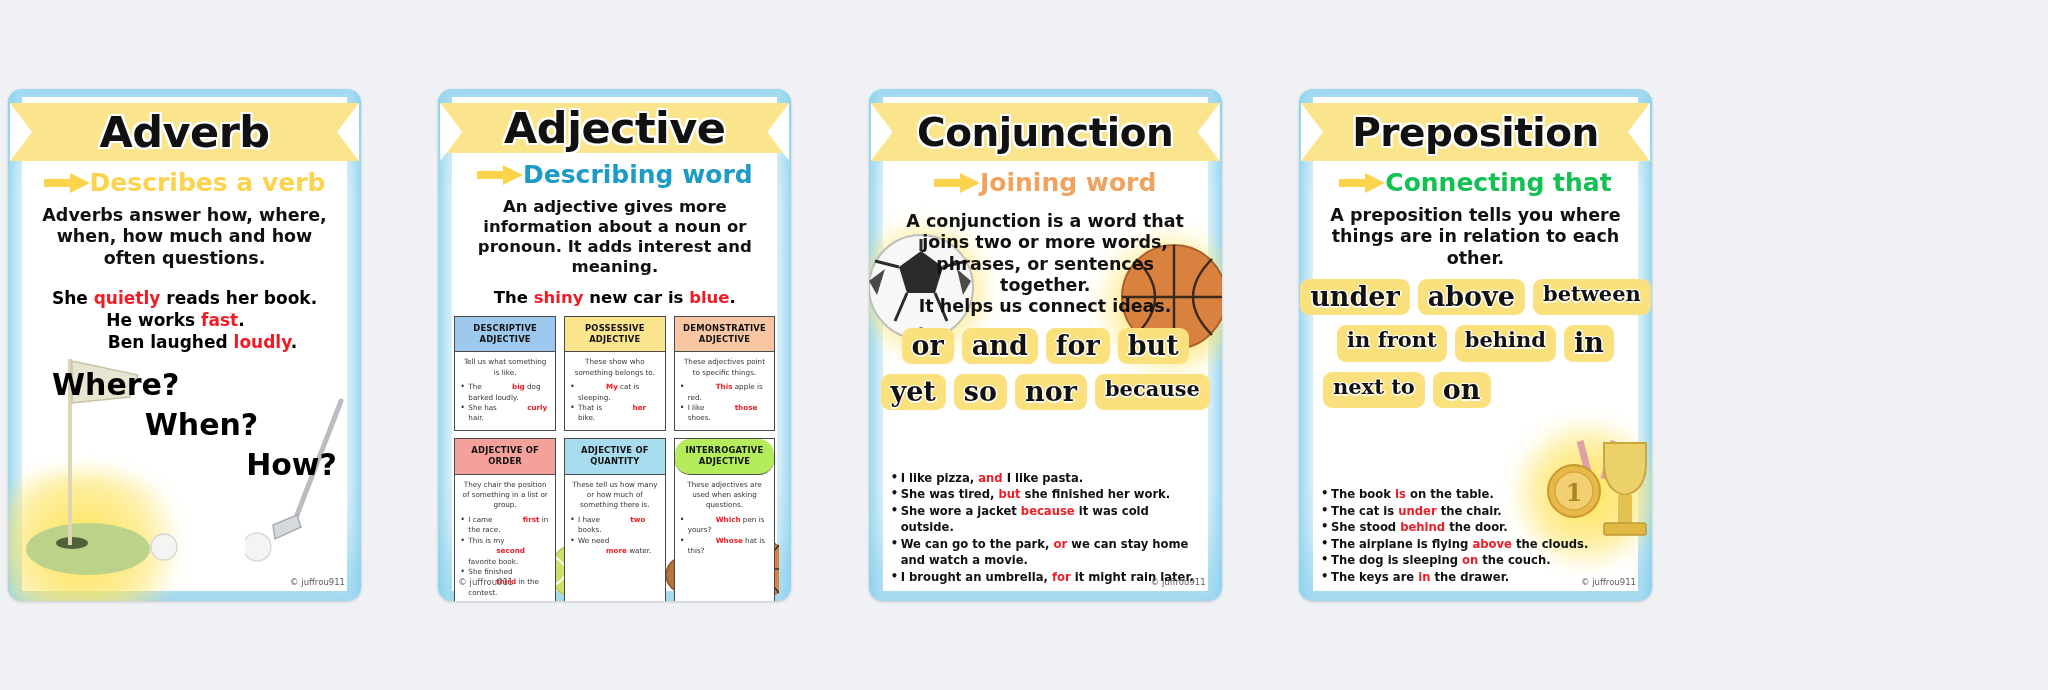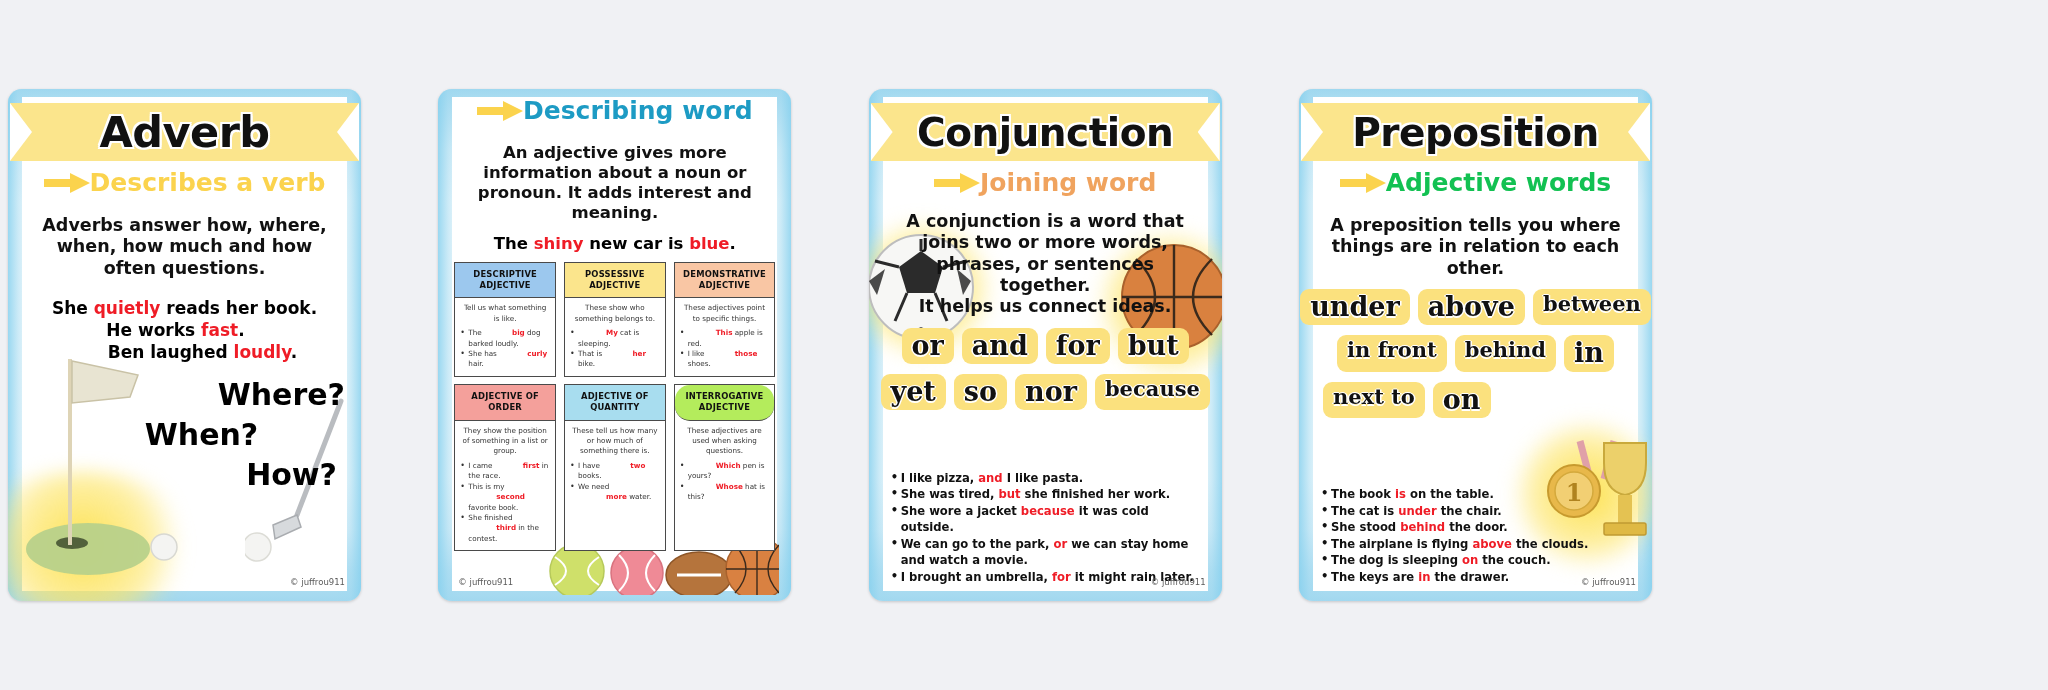--- a/index.html
+++ b/index.html
@@ -102,21 +102,21 @@
   }
 
   
   .definition {
     text-align:center;
     font-family: "DejaVu Sans", sans-serif;
     font-weight:700;
     font-size: 17.5px;
     line-height: 1.22;
     color:#111;
-    margin-top: 18px;
+    margin-top: 8px;
     padding: 0 4px;
   }
   .definition.tight { font-size: 16.5px; }
 
   .example-line {
     text-align:center;
     font-family:"DejaVu Sans", sans-serif;
     font-weight:700;
     font-size:16.5px;
     margin-top:10px;
@@ -136,21 +136,21 @@
   .sentences div:nth-child(2){ margin-left:-18px; }
   .sentences div:nth-child(3){ margin-left:36px; }
   .qwords {
     margin-top: 12px;
     font-family:"DejaVu Sans", sans-serif;
     font-weight:700;
     font-size:30px;
     line-height:1.32;
     position:relative; z-index:4;
   }
-  .qwords .q1{ text-align:right;   padding-left: 28px; }
+  .qwords .q1{ text-align:left;   padding-left: 28px; }
   .qwords .q2{ text-align:center; padding-left: 34px;}
   .qwords .q3{ text-align:right;  padding-right: 8px;}
 
   
   .adj-table {
     margin-top: 9px;
     display:grid;
     grid-template-columns: repeat(3, 1fr);
     gap: 7px 8px;
     position:relative; z-index:4;
@@ -310,20 +310,23 @@
       <path d="M6 40 Q28 54 6 68 M50 40 Q28 54 50 68" stroke="#fff" stroke-width="2" fill="none"></path>
       <circle cx="88" cy="56" r="26" fill="#ef8a96" stroke="#d9737f" stroke-width="1.5"></circle>
       <path d="M70 38 Q88 56 70 74 M106 38 Q88 56 106 74" stroke="#fff" stroke-width="2" fill="none"></path>
       <ellipse cx="150" cy="58" rx="33" ry="23" fill="#b5743c" stroke="#8d5527" stroke-width="1.5"></ellipse>
       <path d="M128 58 H172" stroke="#fff" stroke-width="3"></path>
       <circle cx="208" cy="52" r="31" fill="#d98141" stroke="#a9612c" stroke-width="1.5"></circle>
       <path d="M177 52 H239 M208 21 V83 M186 28 Q208 52 186 76 M230 28 Q208 52 230 76" stroke="#3b2a1c" stroke-width="1.4" fill="none"></path>
     </svg>
 
     <div class="content">
+      <div class="ribbon">
+        <h1>Adjective</h1>
+      </div>
 
       <div class="subrow">
         <svg class="arrow" viewBox="0 0 46 20">
           <path d="M0 6 H26 V0 L46 10 L26 20 V14 H0 Z" fill="#fbd34d"></path>
         </svg>
         <span class="subtitle" style="color:#1d9bc4">Describing word</span>
       </div>
 
       <div class="definition tight">An adjective gives more information about a noun or pronoun. It adds interest and meaning.</div>
 
@@ -362,21 +365,21 @@
             <ul>
               <li><span></span><b>This</b><span> apple is red.</span></li>
               <li><span>I like </span><b>those</b><span> shoes.</span></li>
             </ul>
           </div>
         </div>
 
         <div class="cell">
           <div class="cell-head c-order">ADJECTIVE OF ORDER</div>
           <div class="cell-body">
-            <div class="lead">They show the position of something in a list or group.</div>
+            <div class="lead">They chair the position of something in a list or group.</div>
             <ul>
               <li><span>I came </span><b>first</b><span> in the race.</span></li>
               <li><span>This is my </span><b>second</b><span> favorite book.</span></li>
               <li><span>She finished </span><b>third</b><span> in the contest.</span></li>
             </ul>
           </div>
         </div>
 
         <div class="cell">
           <div class="cell-head c-quan">ADJECTIVE OF QUANTITY</div>
@@ -480,21 +483,21 @@
 
     <div class="content">
       <div class="ribbon">
         <h1 class="small">Preposition</h1>
       </div>
 
       <div class="subrow">
         <svg class="arrow" viewBox="0 0 46 20">
           <path d="M0 6 H26 V0 L46 10 L26 20 V14 H0 Z" fill="#fbd34d"></path>
         </svg>
-        <span class="subtitle" style="color:#12c152">Adjective words</span>
+        <span class="subtitle" style="color:#12c152">Connecting that</span>
       </div>
 
       <div class="definition">A preposition tells you where things are in relation to each other.</div>
 
       <div class="tiles">
         <span class="tile">under</span>
         <span class="tile">above</span>
         <span class="tile sm">between</span>
       </div>
       <div class="tiles">

